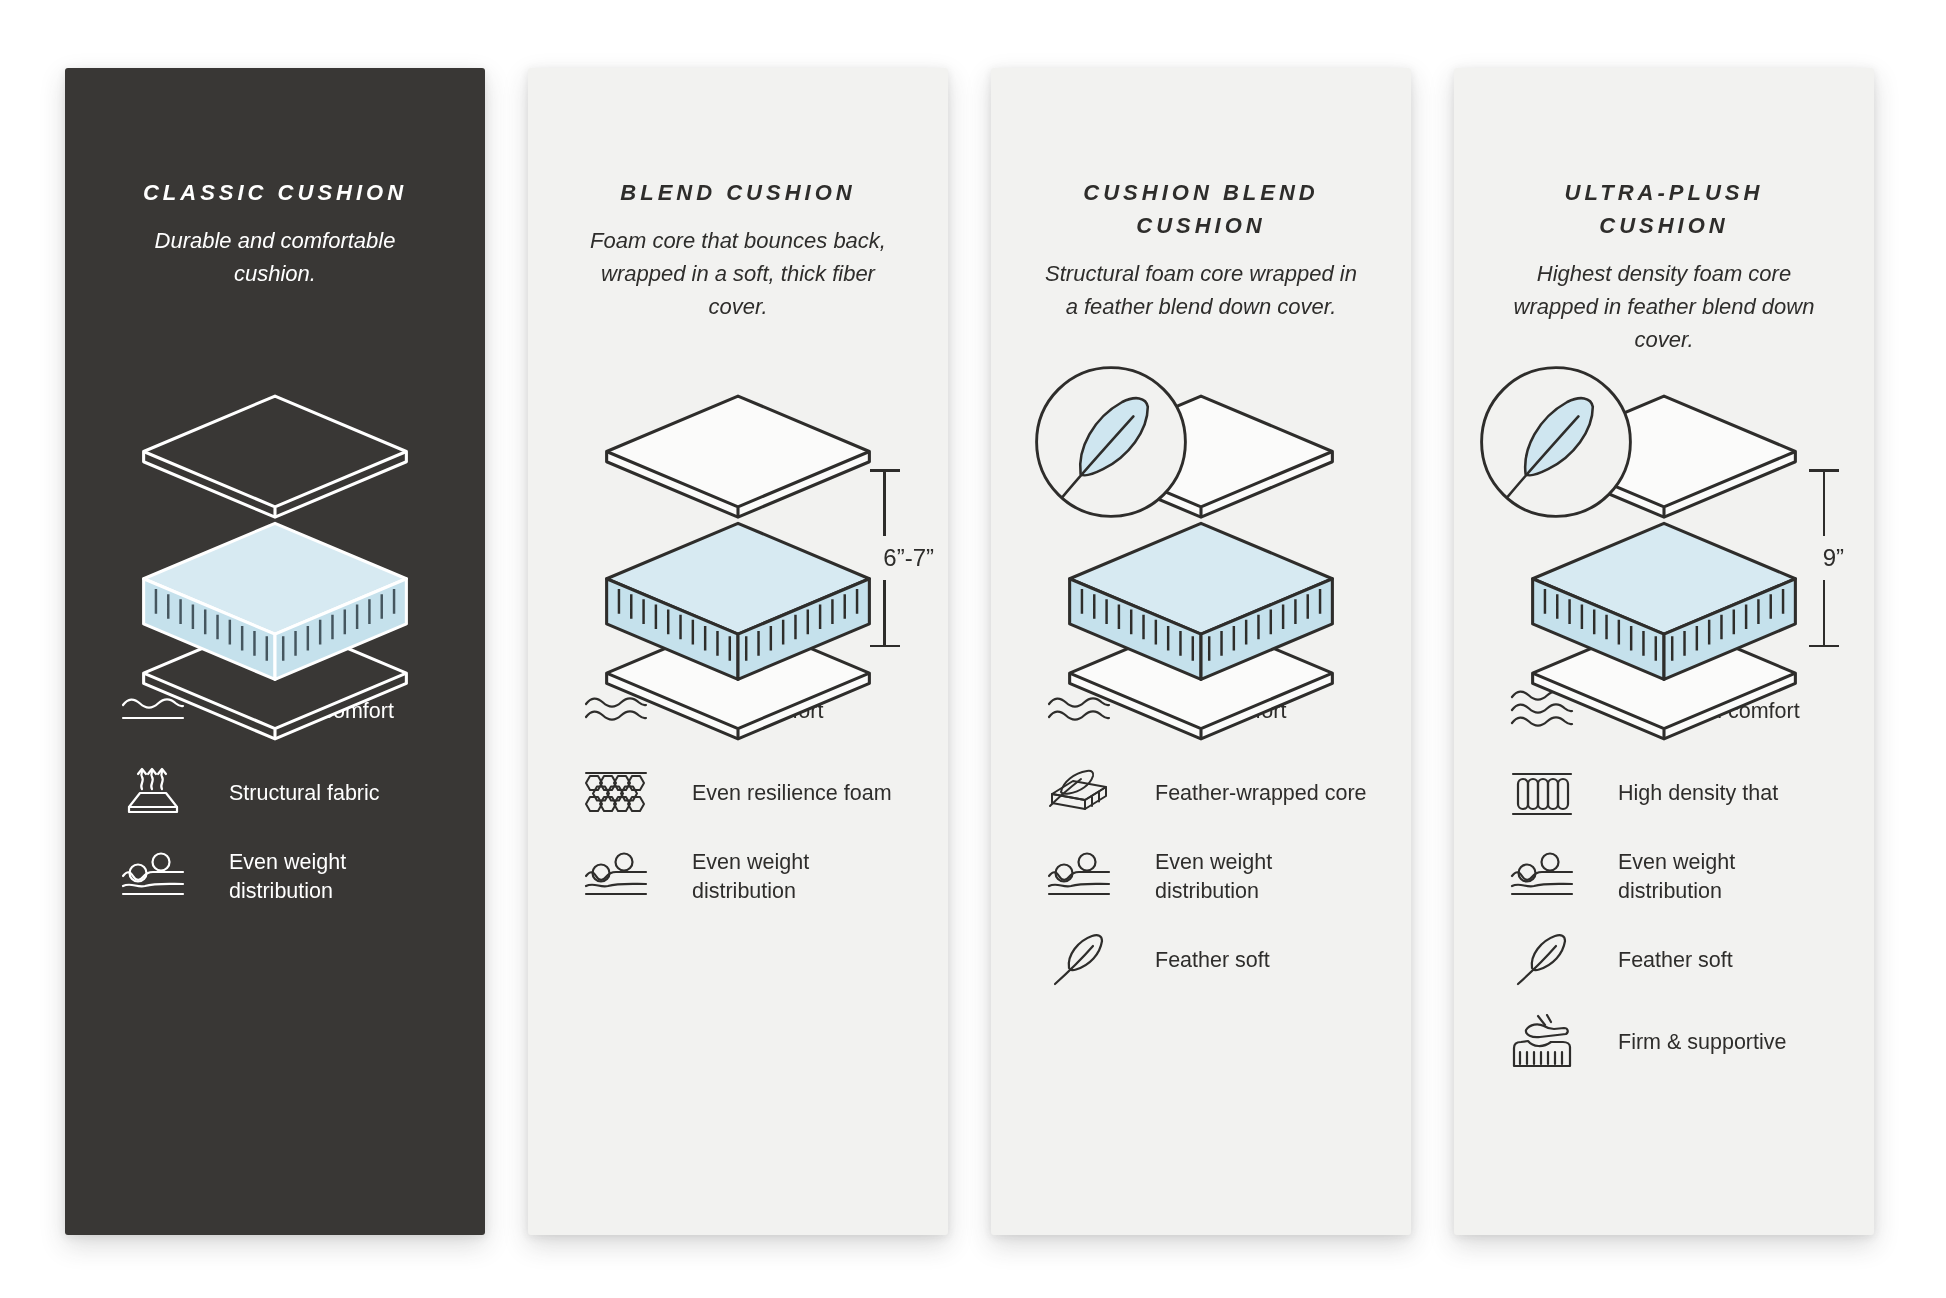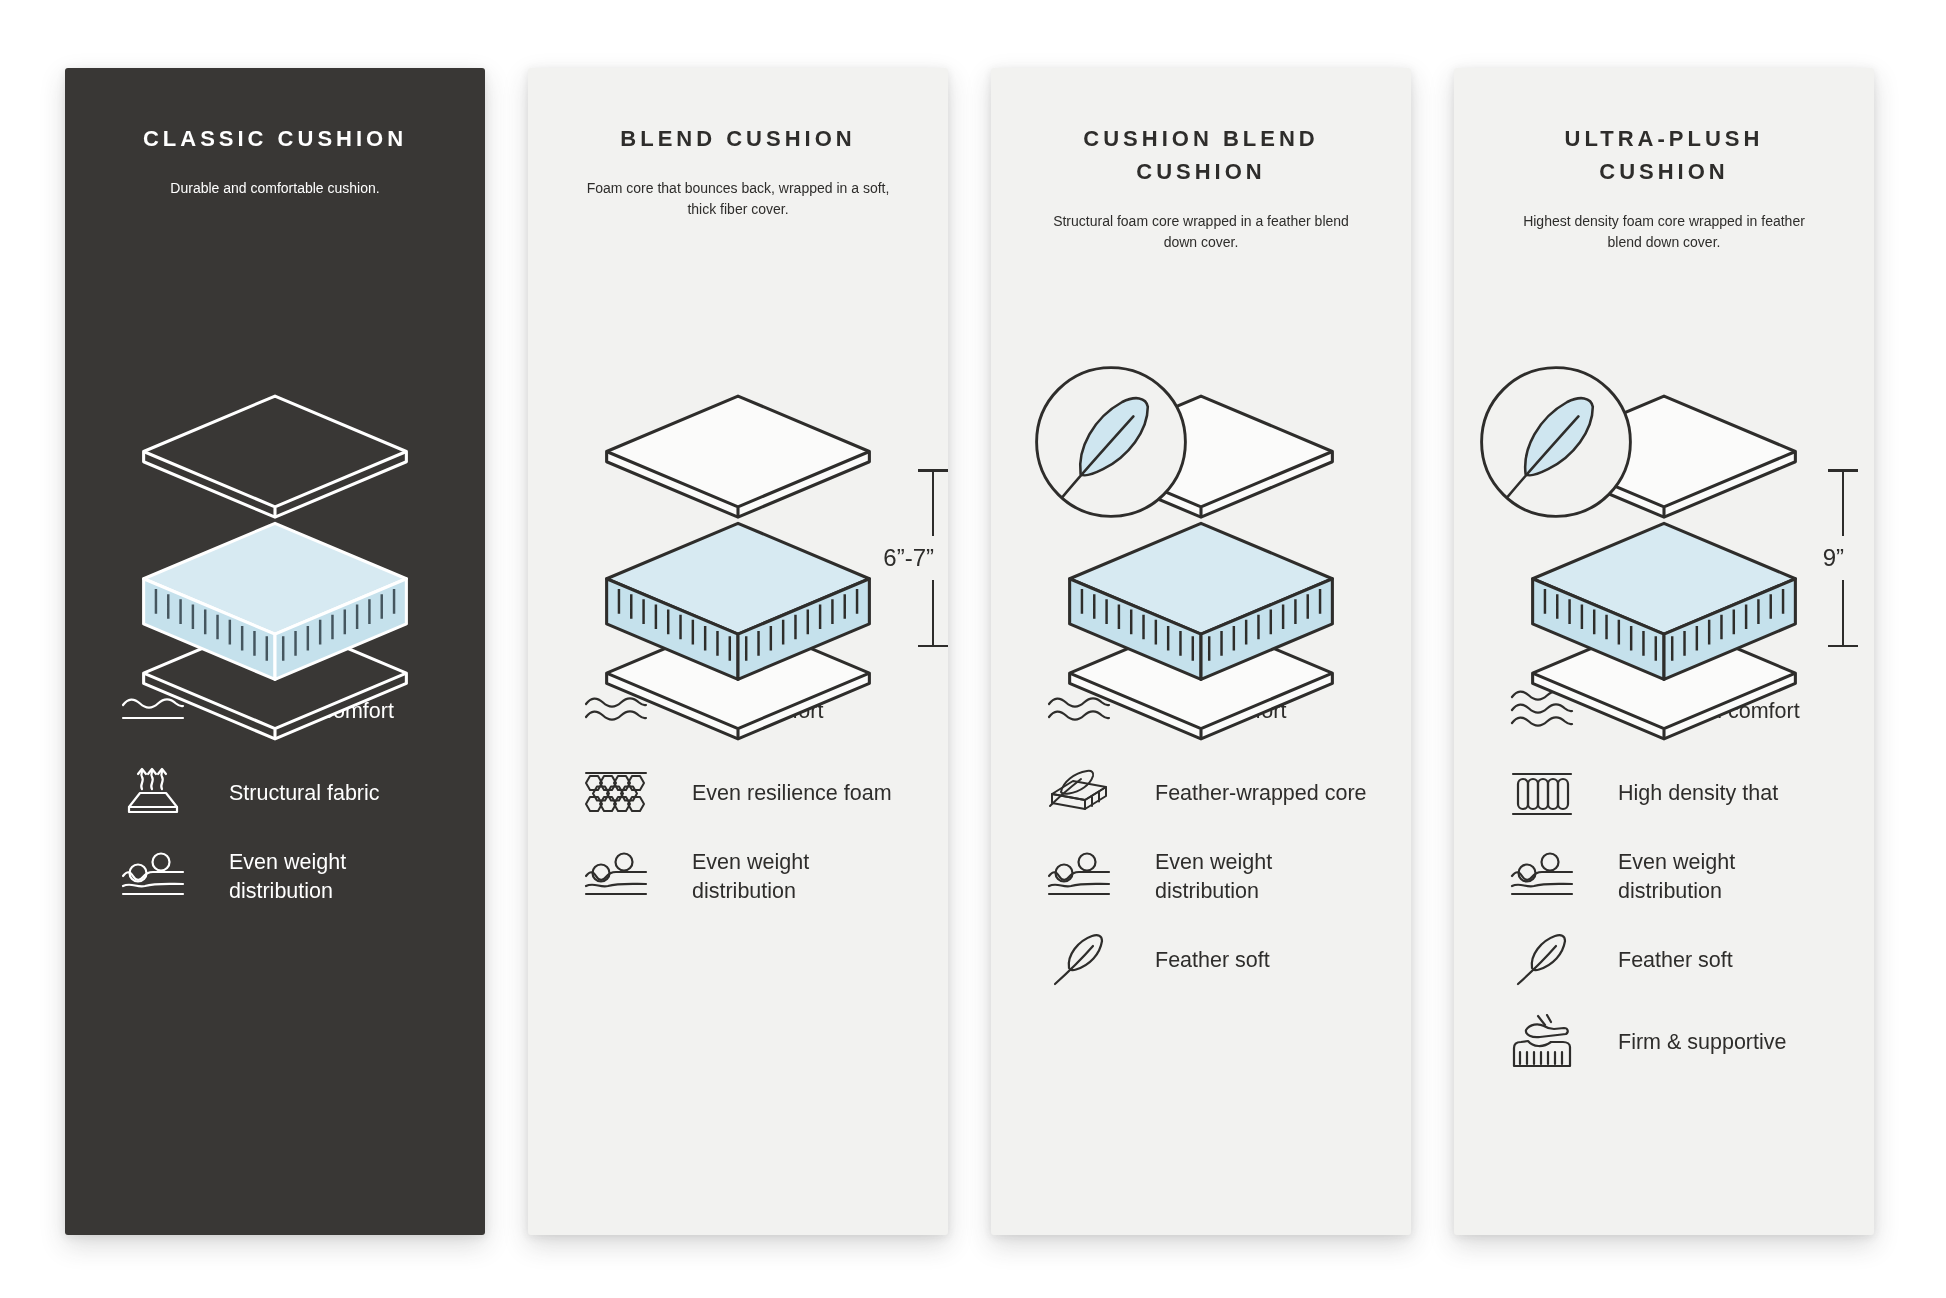--- a/index.html
+++ b/index.html
@@ -10,43 +10,43 @@
   }
   .board { display:flex; gap:43px; padding:68px 0 0 65px; }
   .card {
     width:420px; height:1167px; position:relative; border-radius:3px;
     background:var(--bg); color:var(--fg);
     box-shadow:0 10px 26px rgba(50,50,50,.18), 0 2px 8px rgba(50,50,50,.10);
   }
   .card.dark  { --bg:#393735; --fg:#ffffff; --line:#ffffff; --hatch:#45565f; --panel:#393735; }
   .card.light { --bg:#f2f2f0; --fg:#2e2d2b; --line:#2e2d2b; --hatch:#2e2d2b; --panel:#fbfbfa; }
 
-  .card-header { padding-top:54px; height:238px; text-align:center; }
+  .card-header { padding-top:108px; height:238px; text-align:center;font-style:italic; }
   .card-title {
     margin:0 auto; max-width:330px; font-size:22px; font-weight:bold;
     letter-spacing:4px; line-height:1.5;
   }
-  .card-desc { margin:23px auto 0; max-width:312px; font-size:14px; line-height:1.5;text-align:center; }
+  .card-desc { margin:15px auto 0; max-width:312px; font-size:22px; line-height:1.5;text-align:center; }
 
   .illus { position:relative; height:352px; padding-top:88px; display:flex; justify-content:center; }
   .cushion { width:292px; height:351px; overflow:visible; }
   .cushion .panel     { fill:var(--panel); stroke:var(--line); stroke-width:3; stroke-linejoin:round; }
   .cushion .edge      { fill:none; stroke:var(--line); stroke-width:3; stroke-linejoin:round; }
   .cushion .foam-top  { fill:#d7eaf2; stroke:var(--line); stroke-width:3; stroke-linejoin:round; }
   .cushion .foam-side { fill:#c5e1ec; stroke:var(--line); stroke-width:3; stroke-linejoin:round; }
   .cushion .hatch     { fill:none; stroke:var(--hatch); stroke-width:2.4; }
 
   .badge { position:absolute; width:160px; height:160px; }
   .card-feather .badge { left:40px; top:56px; }
   .card-ultra   .badge { left:22px; top:56px; }
   .badge .ring    { fill:var(--bg); stroke:var(--line); stroke-width:1.8; }
   .badge .blade   { fill:#cfe6f0; stroke:var(--line); stroke-width:1.6; stroke-linejoin:round; }
   .badge .vein    { fill:none; stroke:var(--line); stroke-width:1.6; stroke-linecap:round; }
 
-  .dim-marker { position:absolute; top:164px; display:flex; flex-direction:column; align-items:flex-end; gap:8px; }
+  .dim-marker { position:absolute; top:164px; display:flex; flex-direction:column; align-items:flex-start; gap:8px; }
   .card-plush .dim-marker { right:14px; }
   .card-ultra .dim-marker { right:30px; }
   .dim-line { width:2.5px; height:66px; background:var(--line); position:relative; display:block; }
   .dim-line::before { content:""; position:absolute; left:50%; transform:translateX(-50%); width:30px; height:2.5px; background:var(--line); }
   .dim-top::before { top:-1px; } .dim-bottom::before { bottom:-1px; }
   .dim-label { font-size:24px; color:var(--fg); }
 
   .features { list-style:none; margin:26px 0 0; padding:0 10px 0 56px; display:flex; flex-direction:column; gap:26px; }
   .feature-row { display:flex; align-items:center; min-height:56px; }
   .feature-icon { width:64px; height:56px; flex:0 0 64px; color:var(--fg); }

